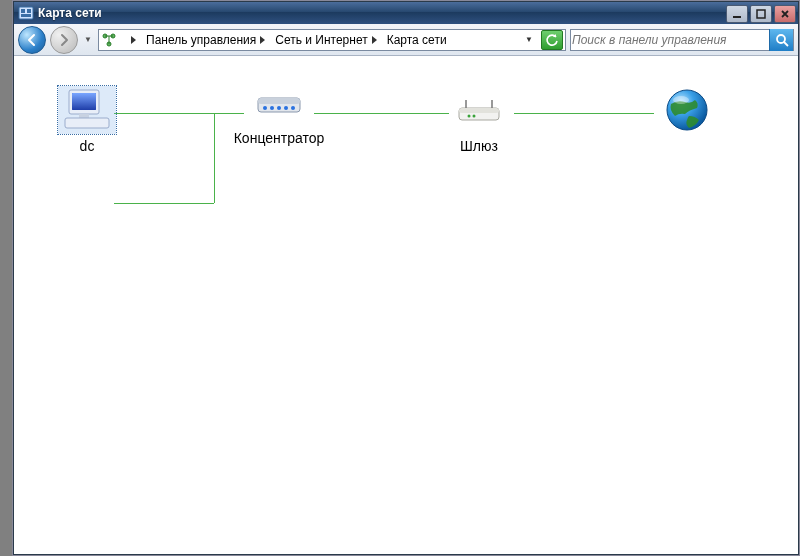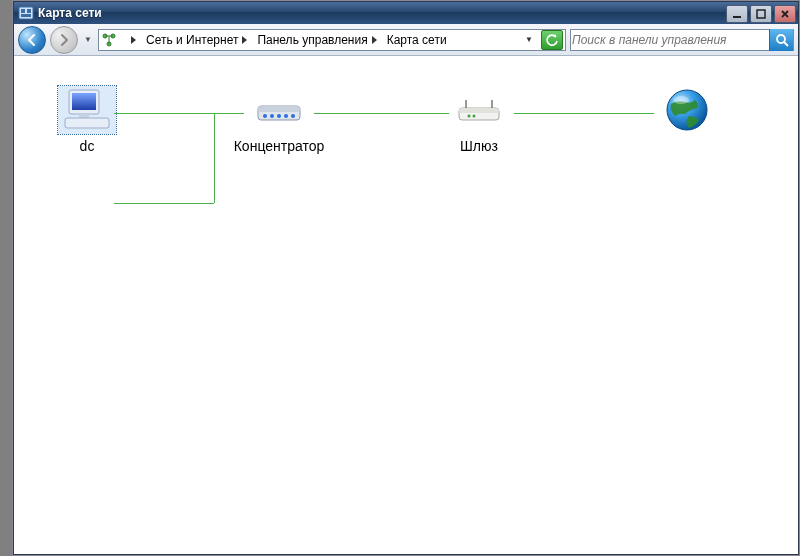--- a/index.html
+++ b/index.html
@@ -202,21 +202,21 @@
   }
 
   
   .hline, .vline { position: absolute; background: #4ab24a; }
   .hline { height: 1px; }
   .vline { width: 1px; }
 
   
   .n-dc      { left: 18px;  top: 30px; }
   .n-vista   { left: 18px;  top: 120px; }
-  .n-hub     { left: 210px; top: 30px; }
+  .n-hub     { left: 210px; top: 22px; }
   .n-gate    { left: 410px; top: 30px; }
   .n-globe   { left: 618px; top: 30px; width: 110px; }
 
 </style>
 </head>
 <body>
 
 <div class="window">
 
   <div class="titlebar">
@@ -268,25 +268,25 @@
           <circle cx="11" cy="3" r="2" fill="#5fb35f" stroke="#2a7d2a"></circle>
           <circle cx="7" cy="11" r="2" fill="#5fb35f" stroke="#2a7d2a"></circle>
           <path d="M3 3 L11 3 M7 3 L7 11" stroke="#2a7d2a" stroke-width="1"></path>
         </svg>
       </span>
       <div class="breadcrumb">
         <span class="crumb">
           <span class="tri"></span>
         </span>
         <span class="crumb">
-          <span>Сеть и Интернет</span>
+          <span>Панель управления</span>
           <span class="tri"></span>
         </span>
         <span class="crumb">
-          <span>Панель управления</span>
+          <span>Сеть и Интернет</span>
           <span class="tri"></span>
         </span>
         <span class="crumb">
           <span>Карта сети</span>
         </span>
       </div>
       <div class="addr-right">
         <div class="addr-drop">
             <span class="v">▼</span>
           </div>

